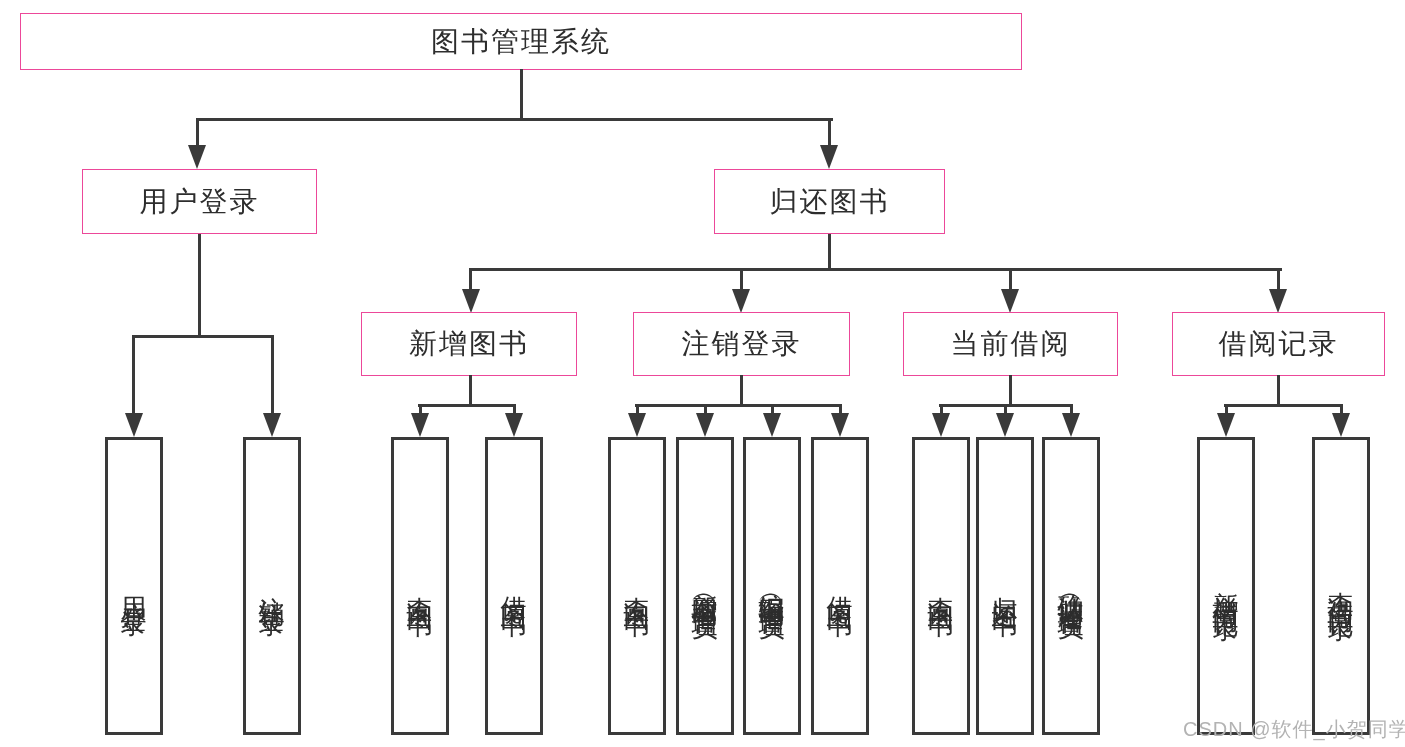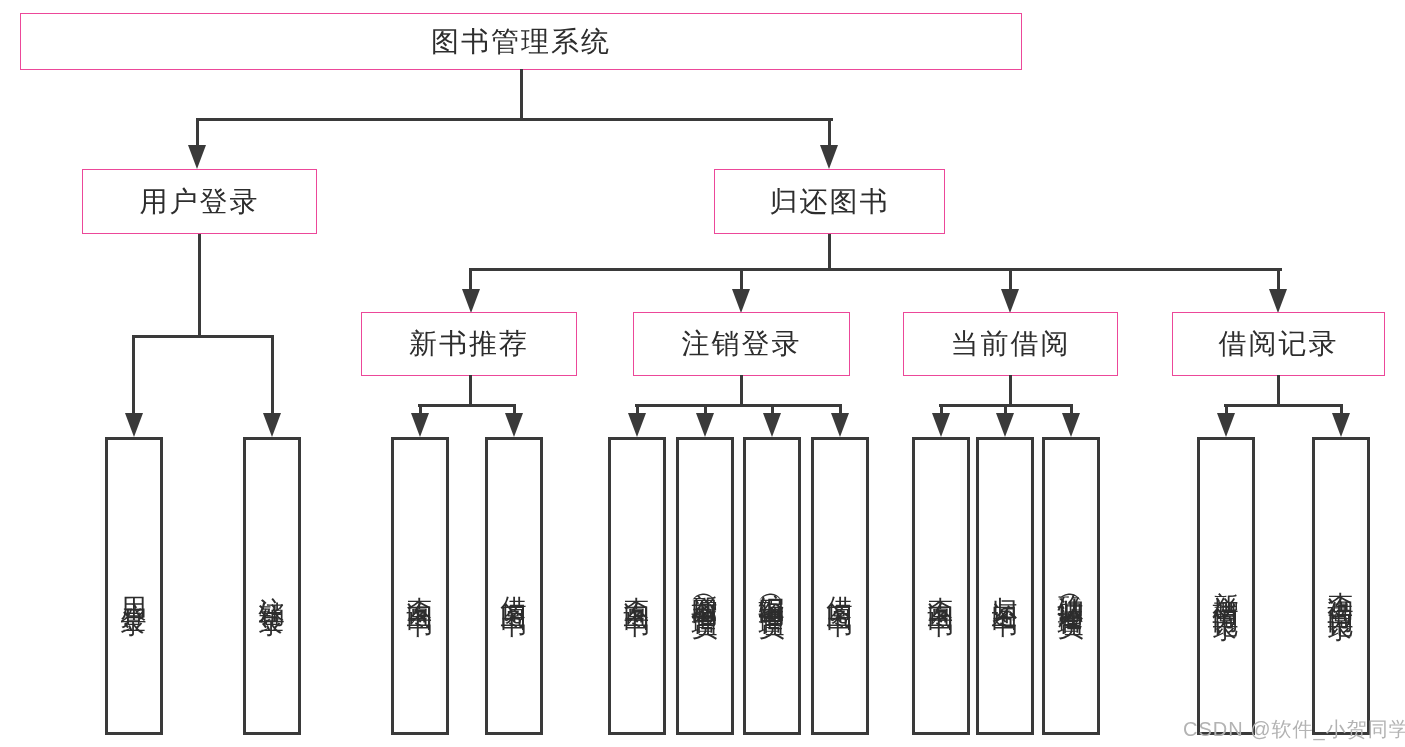--- a/index.html
+++ b/index.html
@@ -66,21 +66,21 @@
   <div class="ln" style="left:469px;top:270px;width:3px;height:24px;"></div>
   <div class="arr" style="left:462px;top:289px;"></div>
   <div class="ln" style="left:740px;top:270px;width:3px;height:24px;"></div>
   <div class="arr" style="left:732px;top:289px;"></div>
   <div class="ln" style="left:1009px;top:270px;width:3px;height:24px;"></div>
   <div class="arr" style="left:1001px;top:289px;"></div>
   <div class="ln" style="left:1277px;top:270px;width:3px;height:24px;"></div>
   <div class="arr" style="left:1269px;top:289px;"></div>
 
   <div class="hbox" style="left:361px;top:312px;width:216px;height:64px;">
-    <span>新书推荐</span>
+    <span>新增图书</span>
   </div>
   <div class="hbox" style="left:633px;top:312px;width:217px;height:64px;">
     <span>注销登录</span>
   </div>
   <div class="hbox" style="left:903px;top:312px;width:215px;height:64px;">
     <span>当前借阅</span>
   </div>
   <div class="hbox" style="left:1172px;top:312px;width:213px;height:64px;">
     <span>借阅记录</span>
   </div>

